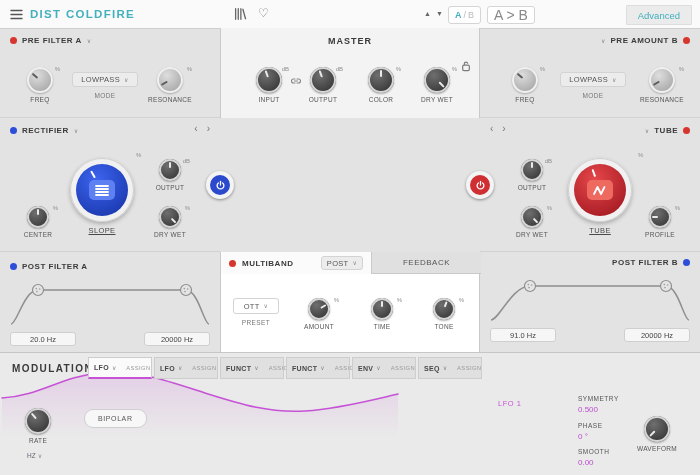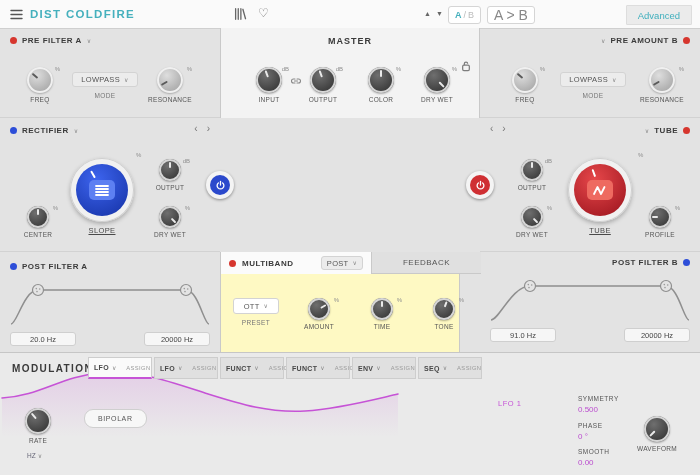--- a/index.html
+++ b/index.html
@@ -15,21 +15,21 @@
   .adv{left:auto;right:8px;top:5px;height:18px;padding:0 11px;border-radius:1px;background:#ebebeb;border:1px solid #ddd;font-size:9.5px;color:#3fafbd;}
   
   .pnl{position:absolute;box-sizing:border-box;}
   #pfa{left:0;top:28px;width:220px;height:90px;border-bottom:1px solid #d2d2d2;}
   #master{left:220px;top:28px;width:260px;height:90px;background:#f3f3f3;border-left:1px solid #c9c9c9;border-right:1px solid #c9c9c9;}
   #pfb{left:480px;top:28px;width:220px;height:90px;border-bottom:1px solid #d2d2d2;}
   #rect{left:0;top:118px;width:220px;height:134px;border-bottom:1px solid #d2d2d2;}
   #art{left:220px;top:118px;width:260px;height:134px;border-left:1px solid #c9c9c9;border-right:1px solid #c9c9c9;overflow:hidden;}
   #tube{left:480px;top:118px;width:220px;height:134px;border-bottom:1px solid #d2d2d2;}
   #pofa{left:0;top:256px;width:220px;height:100px;}
-  #mb{left:220px;top:252px;width:240px;height:100px;background:#fef9c3;border-left:1px solid #c9c9c9;border-right:1px solid #c9c9c9;}
+  #mb{left:220px;top:252px;width:260px;height:100px;background:#ffffff;border-left:1px solid #c9c9c9;border-right:1px solid #c9c9c9;}
   #pofb{left:480px;top:252px;width:220px;height:100px;}
   #mod{left:0;top:352px;width:700px;height:123px;background:#eaeaea;border-top:1px solid #c6c6c6;}
   
   .trow{position:absolute;top:8px;left:10px;display:flex;align-items:center;gap:5px;}
   .trow.right{left:auto;right:10px;}
   .ptitle{font-size:8px;font-weight:bold;letter-spacing:.5px;color:#3b3b3b;white-space:nowrap;}
   .dot{width:7px;height:7px;border-radius:50%;}
   .dot.red{background:#d6362e;}
   .dot.blue{background:#2d4ed8;}
   .chev{font-size:6px;color:#8a8a8a;line-height:1;}

